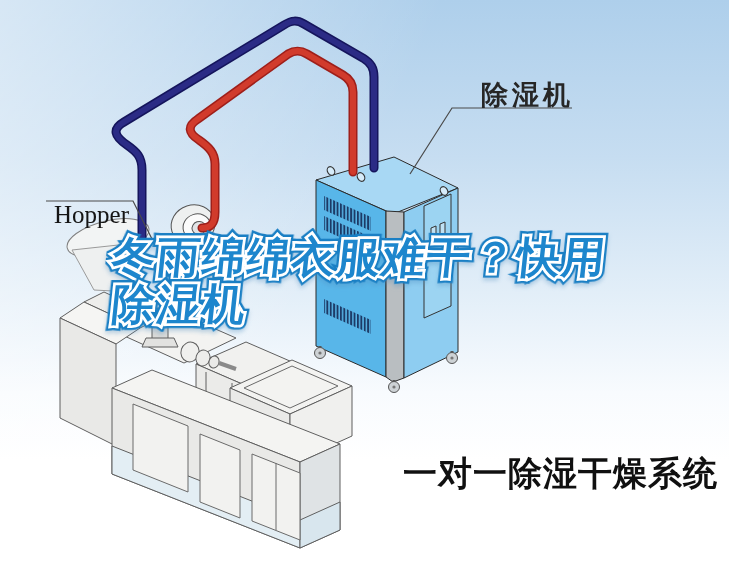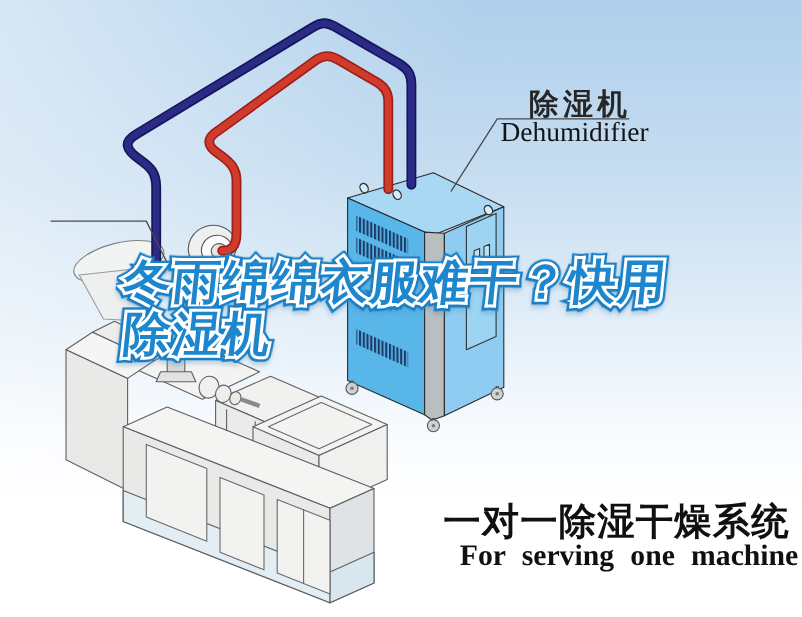--- a/index.html
+++ b/index.html
@@ -149,31 +149,30 @@
       <path d="M142,243 L142,170 C142,157 137,152 127,145 C114,136 112,129 124,122
                L284,25 C292,20 297,20 304,24 L363,58 C371,63 374,68 374,77 L374,168" stroke="#2b2b85" stroke-width="6"></path>
     </g>
 
     <g stroke="#4a4a4a" stroke-width="1.2" fill="none">
       <polyline points="152,239 133,201 46,201"></polyline>
       <polyline points="410,174 452,108 572,108"></polyline>
     </g>
   </svg>
 
+  <div id="hopper-en" class="abs en-label">Hopper</div>
 
   <div id="dehum-cn" class="abs cn-label">除湿机</div>
-  <div id="dehum-en" class="abs en-label">Dehumidifier</div>
 
   <div id="headline-l1" class="headline-line">
     <span class="layer edge">冬雨绵绵衣服难干？快用</span>
     <span class="layer halo">冬雨绵绵衣服难干？快用</span>
     <span class="fill">冬雨绵绵衣服难干？快用</span>
   </div>
   <div id="headline-l2" class="headline-line">
     <span class="layer edge">除湿机</span>
     <span class="layer halo">除湿机</span>
     <span class="fill">除湿机</span>
   </div>
 
   <div id="caption-cn" class="abs">一对一除湿干燥系统</div>
-  <div id="caption-en" class="abs">For serving one machine</div>
 
 </div>
 
 </body></html>

